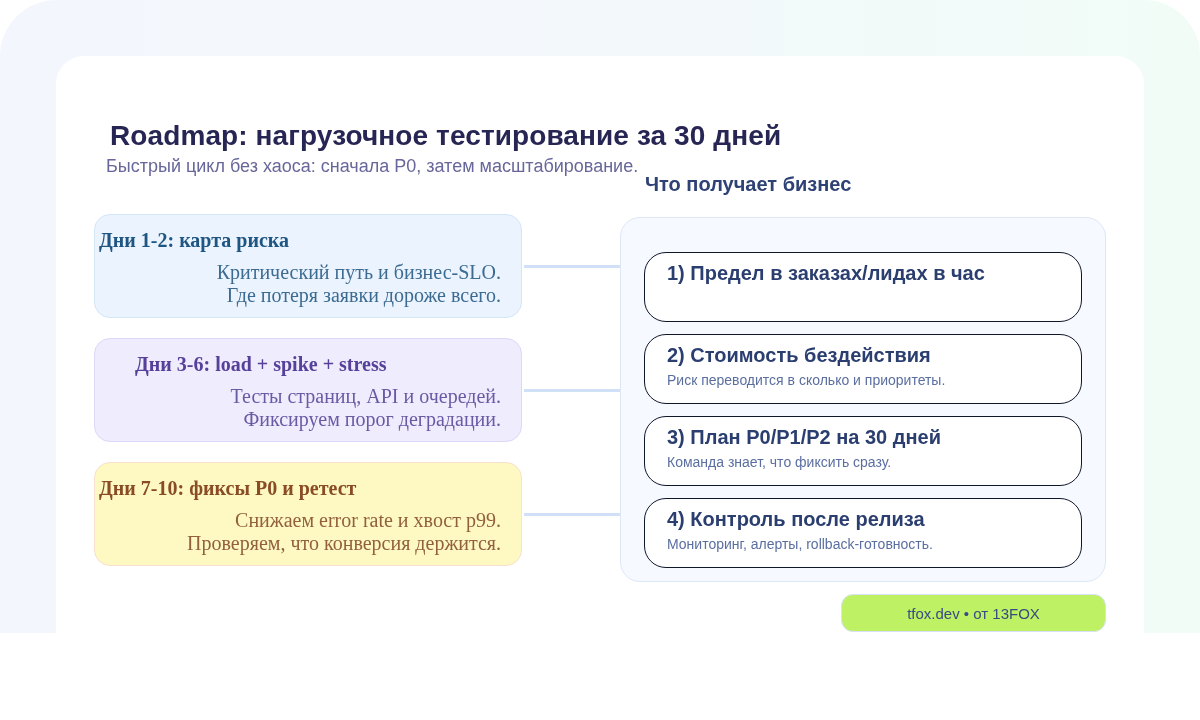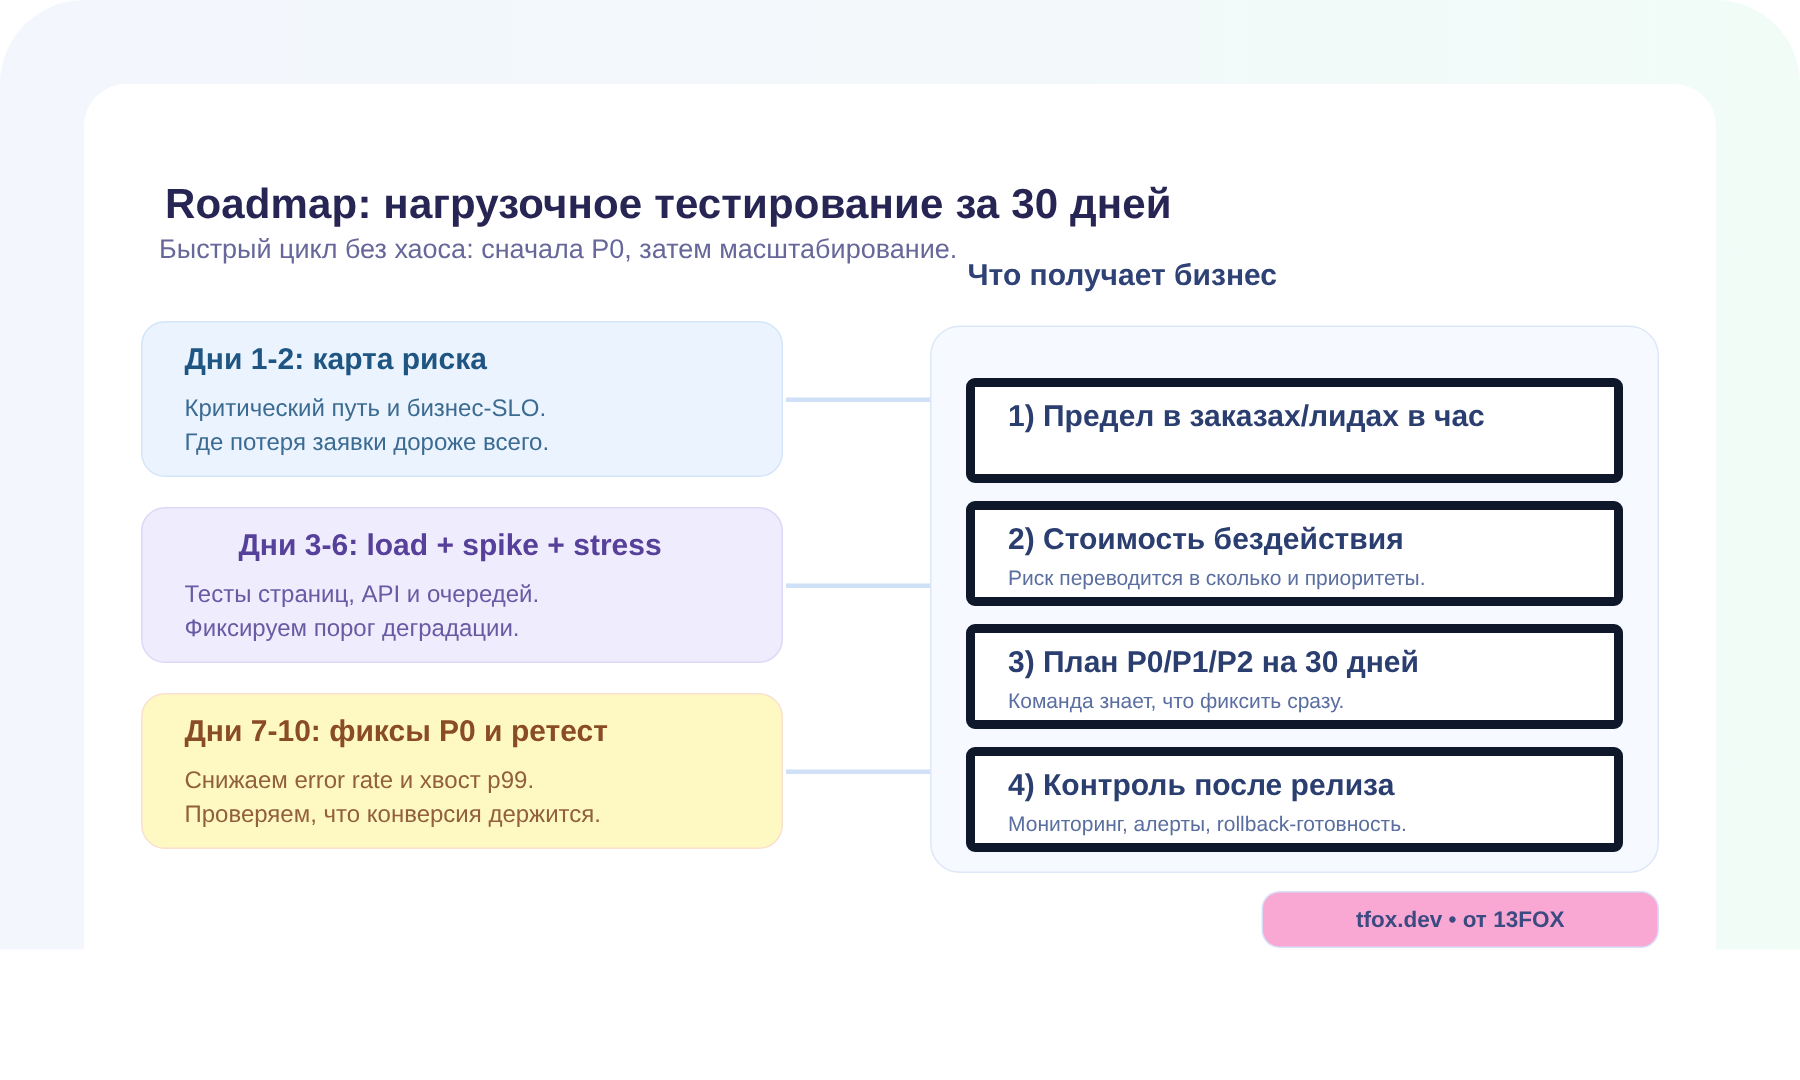--- a/index.html
+++ b/index.html
@@ -24,24 +24,24 @@
     .subtitle {
       position: absolute; left: 94px; top: 144px; margin: 12px;
       font-size: 18px; color: #67679a;
     }
     .right-heading {
       position: absolute; left: 645px; top: 173px; margin: 0;
       font-size: 20px; font-weight: 700; color: #2f4276; text-align: center;
     }
     .step {
       position: absolute; left: 94px; width: 428px; height: 104px;
-      border-radius: 16px; box-sizing: border-box; padding: 14px 20px 0 28px;
+      border-radius: 16px; box-sizing: border-box; padding: 14px 20px 0 4px; font-family: Liberation Serif, serif;
     }
     .step .st-title { font-size: 20px; font-weight: 700; margin: 0 0 9px 0; }
-    .step .st-line { font-size: 16px; line-height: 23px; margin: 0; }
+    .step .st-line { font-size: 20px; line-height: 23px; margin: 0; text-align: right; }
     .step-1 { top: 214px; background: #ebf4fe; border: 1px solid #d4e5f8; }
     .step-1 .st-title { color: #1f5582; }
     .step-1 .st-line { color: #3c6b92; }
     .step-2 { top: 338px; background: #efecfd; border: 1px solid #ddd7f8; }
     .step-2 .st-title { color: #56409a; margin-left: 36px; }
     .step-2 .st-line { color: #6a5aa4; }
     .step-3 { top: 462px; background: #fef9c3; border: 1px solid #f9e0cf; }
     .step-3 .st-title { color: #8a4c25; }
     .step-3 .st-line { color: #92603c; }
 
@@ -50,30 +50,30 @@
       background: #cfe0f7;
     }
     .panel {
       position: absolute; left: 620px; top: 217px; width: 486px; height: 365px;
       box-sizing: border-box; background: #f6f9ff;
       border: 1.5px solid #dde7f8; border-radius: 20px;
     }
     .benefit {
       position: absolute; left: 644px; width: 438px; height: 70px;
       box-sizing: border-box; background: #ffffff;
-      border: 6px solid #0f172a; border-radius: 6px;
+      border: 1px solid #0f172a; border-radius: 22px;
       padding: 8px 0 0 22px;
     }
     .benefit .b-title { font-size: 20px; font-weight: 700; color: #2b3e70; margin: 0; line-height: 24px; }
     .benefit .b-desc { font-size: 14px; color: #5a6ea0; margin: 5px 0 0 0; }
     .footer-badge {
       position: absolute; left: 841px; top: 594px; width: 265px; height: 38px;
-      box-sizing: border-box; background: #f9a8d4; border: 1px solid #d8e1f8;
+      box-sizing: border-box; background: #bef264; border: 1px solid #d8e1f8;
       border-radius: 12px; display: flex; align-items: center; justify-content: center;
-      font-size: 15px; font-weight: 700; color: #3b4a80;
+      font-size: 15px; font-weight: 400; color: #3b4a80;
     }
   </style>
 </head>
 <body>
 
 <div class="bg"></div>
 <div class="card"></div>
 
 <h1 class="title">Roadmap: нагрузочное тестирование за 30 дней</h1>
 <p class="subtitle">Быстрый цикл без хаоса: сначала P0, затем масштабирование.</p>

